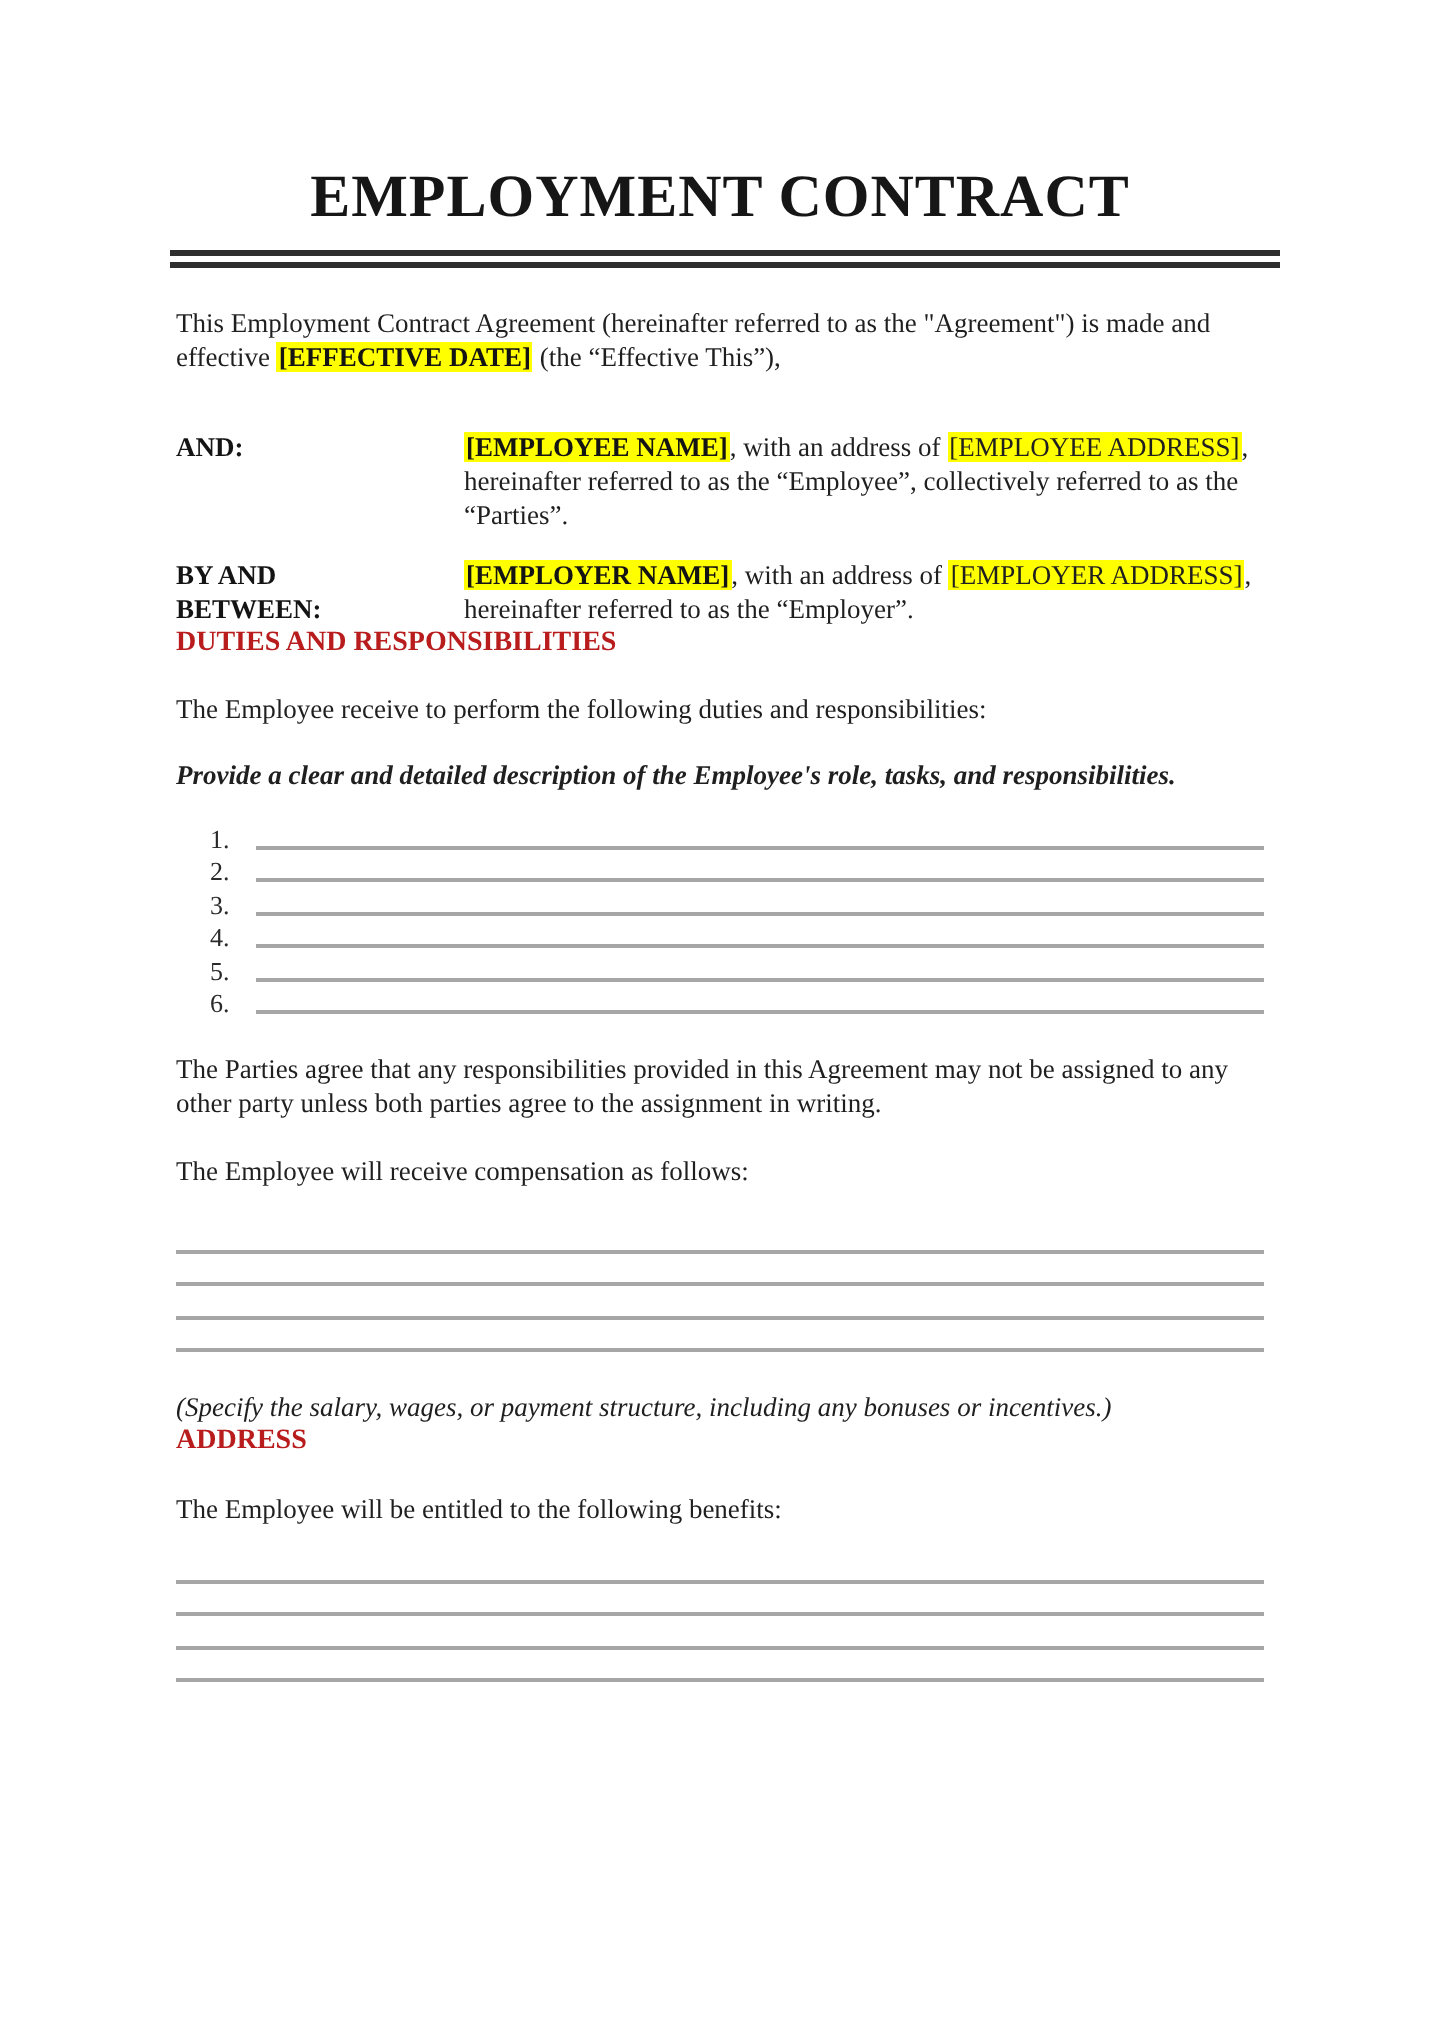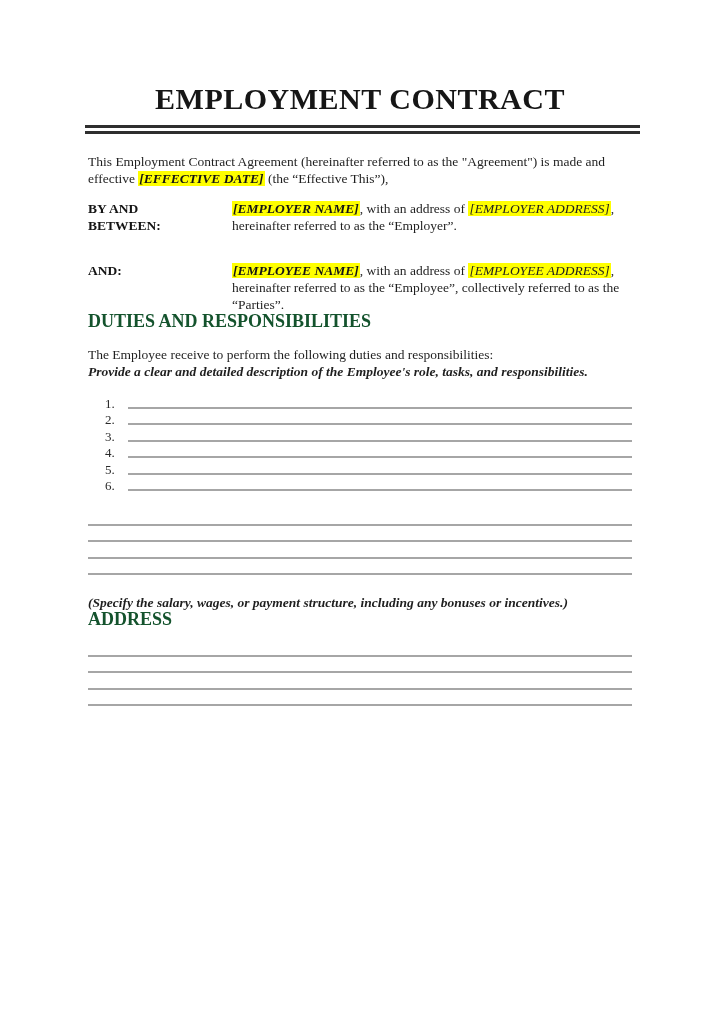--- a/index.html
+++ b/index.html
@@ -26,72 +26,72 @@
     color: #161616;
   }
   .double-rule {
     height: 9px;
     border-top: 3px solid var(--rule-dark, #2e2e2e);
     border-bottom: 3px solid var(--rule-dark, #2e2e2e);
     margin: 9px -8px 0 -3px;
   }
   p { margin: 0; }
   .intro { margin-top: 19px; }
-  .hl { background: var(--hl, #ffff00); padding: 0 1px; font-style: italic; }
+  .hl { background: var(--hl, #ffff00); padding: 0 1px; }
   .hl-bold { font-weight: bold; color: #141414; }
   .party-row { display: flex; }
   .party-row.first { margin-top: 13px; }
   .party-row.second { margin-top: 28px; }
   .party-label { flex: 0 0 144px; font-weight: bold; color: #141414; }
   .party-label .lbl { display: inline-block; max-width: 92px; }
   .party-text { flex: 1; }
   h2.sec-heading {
-    font-size: 18px;
+    font-size: 14px;
     line-height: 17px;
     margin: 0;
     font-weight: bold;
-    color: #14532d;
+    color: #b91c1c;
   }
   .mt-duties { margin-top: 24px; }
   .mt-std { margin-top: 16px; }
   .mt-note { margin-top: 17px; }
   .mt-pay-h { margin-top: 17px; }
   .mt-pay-i { margin-top: 17px; }
   .mt-italic { margin-top: 19px; }
   .mt-ben-h { margin-top: 19px; }
   .mt-ben-i { margin-top: 17px; }
-  .instruction { font-style: italic; font-weight: bold; }
-  .note-italic { font-style: italic; font-weight: bold; }
+  .instruction { font-style: italic; font-weight: bold; margin-top: 16px; }
+  .note-italic { font-style: italic; }
   .numbered-blanks { margin-top: 14px; }
   .num-row { display: flex; align-items: flex-end; height: 16.5px; padding-left: 17px; }
   .num { flex: 0 0 16px; font-size: 13px; line-height: 15px; color: #2a2a2a; }
   .num-rule { flex: 1; border-bottom: 2px solid var(--rule-gray, #a6a6a6); margin-left: 7px; margin-bottom: 2px; }
   .blank-lines.pay { margin-top: 16px; }
   .blank-lines.benefits { margin-top: 12px; }
   .blank-row { height: 16.5px; border-bottom: 2px solid var(--rule-gray, #a6a6a6); }
 </style>
 </head>
 <body>
 
 <div class="page">
 
   <h1 class="doc-title">EMPLOYMENT CONTRACT</h1>
 
   <div class="double-rule"></div>
 
   <p class="intro"><span>This Employment Contract Agreement (hereinafter referred to as the "Agreement") is made and effective </span><span class="hl hl-bold">[EFFECTIVE DATE]</span><span> (the “Effective This”),</span></p>
 
+  <div class="party-row second">
+    <div class="party-label"><span class="lbl">AND:</span></div>
+    <div class="party-text"><span class="hl hl-bold">[EMPLOYEE NAME]</span><span>, with an address of </span><span class="hl">[EMPLOYEE ADDRESS]</span><span>, hereinafter referred to as the “Employee”, collectively referred to as the “Parties”.</span></div>
+  </div>
+
   <div class="party-row first">
     <div class="party-label"><span class="lbl">BY AND BETWEEN:</span></div>
     <div class="party-text"><span class="hl hl-bold">[EMPLOYER NAME]</span><span>, with an address of </span><span class="hl">[EMPLOYER ADDRESS]</span><span>, hereinafter referred to as the “Employer”.</span></div>
-  </div>
-
-  <div class="party-row second">
-    <div class="party-label"><span class="lbl">AND:</span></div>
-    <div class="party-text"><span class="hl hl-bold">[EMPLOYEE NAME]</span><span>, with an address of </span><span class="hl">[EMPLOYEE ADDRESS]</span><span>, hereinafter referred to as the “Employee”, collectively referred to as the “Parties”.</span></div>
   </div>
 
   <h2 class="sec-heading mt-duties">DUTIES AND RESPONSIBILITIES</h2>
 
   <p class="mt-std">The Employee receive to perform the following duties and responsibilities:</p>
 
   <p class="instruction">Provide a clear and detailed description of the Employee's role, tasks, and responsibilities.</p>
 
   <div class="numbered-blanks" id="duties-blanks">
       <div class="num-row">
@@ -113,34 +113,37 @@
       <div class="num-row">
         <span class="num">5.</span>
         <span class="num-rule"></span>
       </div>
       <div class="num-row">
         <span class="num">6.</span>
         <span class="num-rule"></span>
       </div>
     </div>
 
+  <p class="mt-note">The Parties agree that any responsibilities provided in this Agreement may not be assigned to any other party unless both parties agree to the assignment in writing.</p>
 
 
+  <p class="mt-pay-i">The Employee will receive compensation as follows:</p>
 
   <div class="blank-lines pay" id="pay-blanks">
       <div class="blank-row"></div>
       <div class="blank-row"></div>
       <div class="blank-row"></div>
       <div class="blank-row"></div>
     </div>
 
   <p class="note-italic mt-italic">(Specify the salary, wages, or payment structure, including any bonuses or incentives.)</p>
 
   <h2 class="sec-heading mt-ben-h">ADDRESS</h2>
 
+  <p class="mt-ben-i">The Employee will be entitled to the following benefits:</p>
 
   <div class="blank-lines benefits" id="benefits-blanks">
       <div class="blank-row"></div>
       <div class="blank-row"></div>
       <div class="blank-row"></div>
       <div class="blank-row"></div>
     </div>
 
 </div>
 

